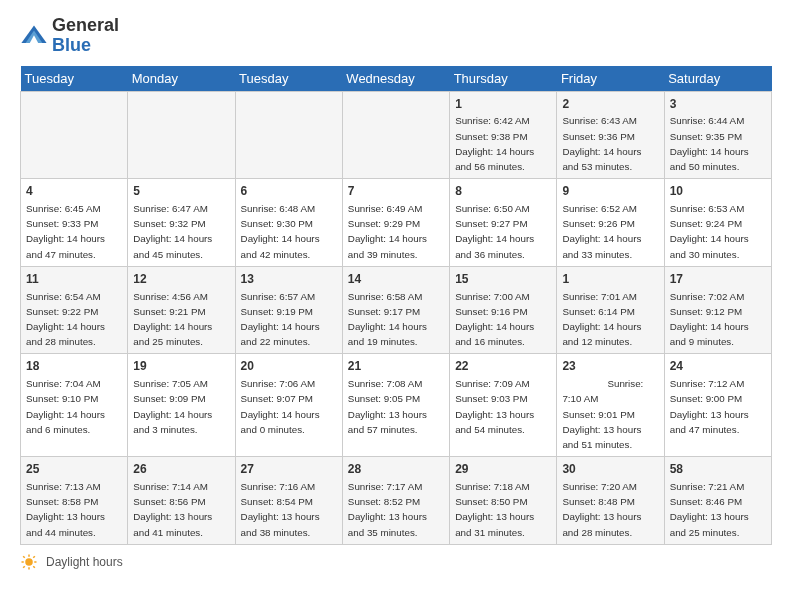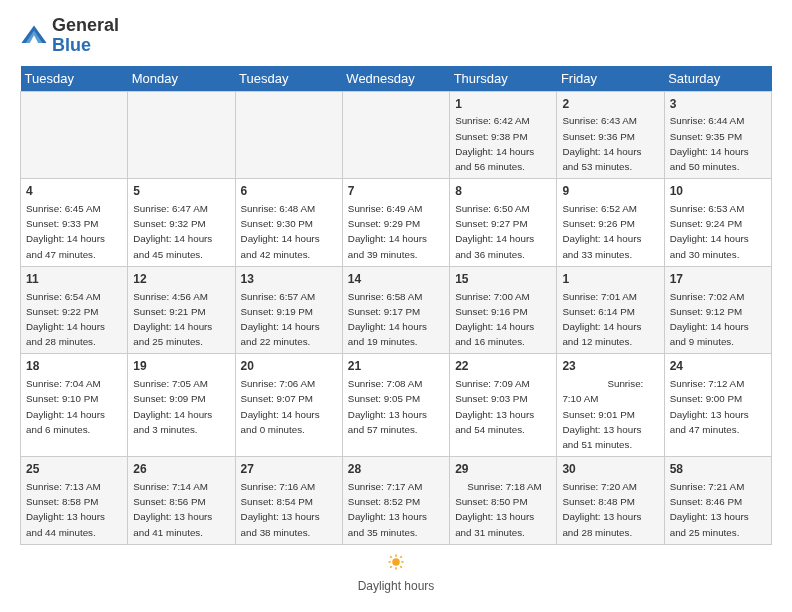--- a/index.html
+++ b/index.html
@@ -91,21 +91,20 @@
     .empty-cell {
       background-color: #f5f5f5;
     }
     .footer {
       margin-top: 8px;
       display: flex;
       align-items: center;
       gap: 8px;
       font-size: 12px;
       color: #555;
-      flex-direction: column;
     }
     .sun-icon {
       width: 18px;
       height: 18px;
     }
   </style>
 </head>
 <body>
 
 <div class="container">
@@ -254,21 +253,21 @@
 Daylight: 13 hours
 and 41 minutes.</span></td>
           <td><span class="day-num">27</span><span class="day-info" style="white-space: pre-line; margin-top: 28px;">Sunrise: 7:16 AM
 Sunset: 8:54 PM
 Daylight: 13 hours
 and 38 minutes.</span></td>
           <td><span class="day-num">28</span><span class="day-info" style="white-space: pre-line; text-align: right;">Sunrise: 7:17 AM
 Sunset: 8:52 PM
 Daylight: 13 hours
 and 35 minutes.</span></td>
-          <td><span class="day-num">29</span><span class="day-info" style="white-space: pre-line; margin-left: 12px;">Sunrise: 7:18 AM
+          <td><span class="day-num">29</span><span class="day-info" style="white-space: pre-line;">Sunrise: 7:18 AM
 Sunset: 8:50 PM
 Daylight: 13 hours
 and 31 minutes.</span></td>
           <td><span class="day-num">30</span><span class="day-info" style="white-space: pre-line;">Sunrise: 7:20 AM
 Sunset: 8:48 PM
 Daylight: 13 hours
 and 28 minutes.</span></td>
           <td><span class="day-num">58</span><span class="day-info" style="white-space: pre-line;">Sunrise: 7:21 AM
 Sunset: 8:46 PM
 Daylight: 13 hours

